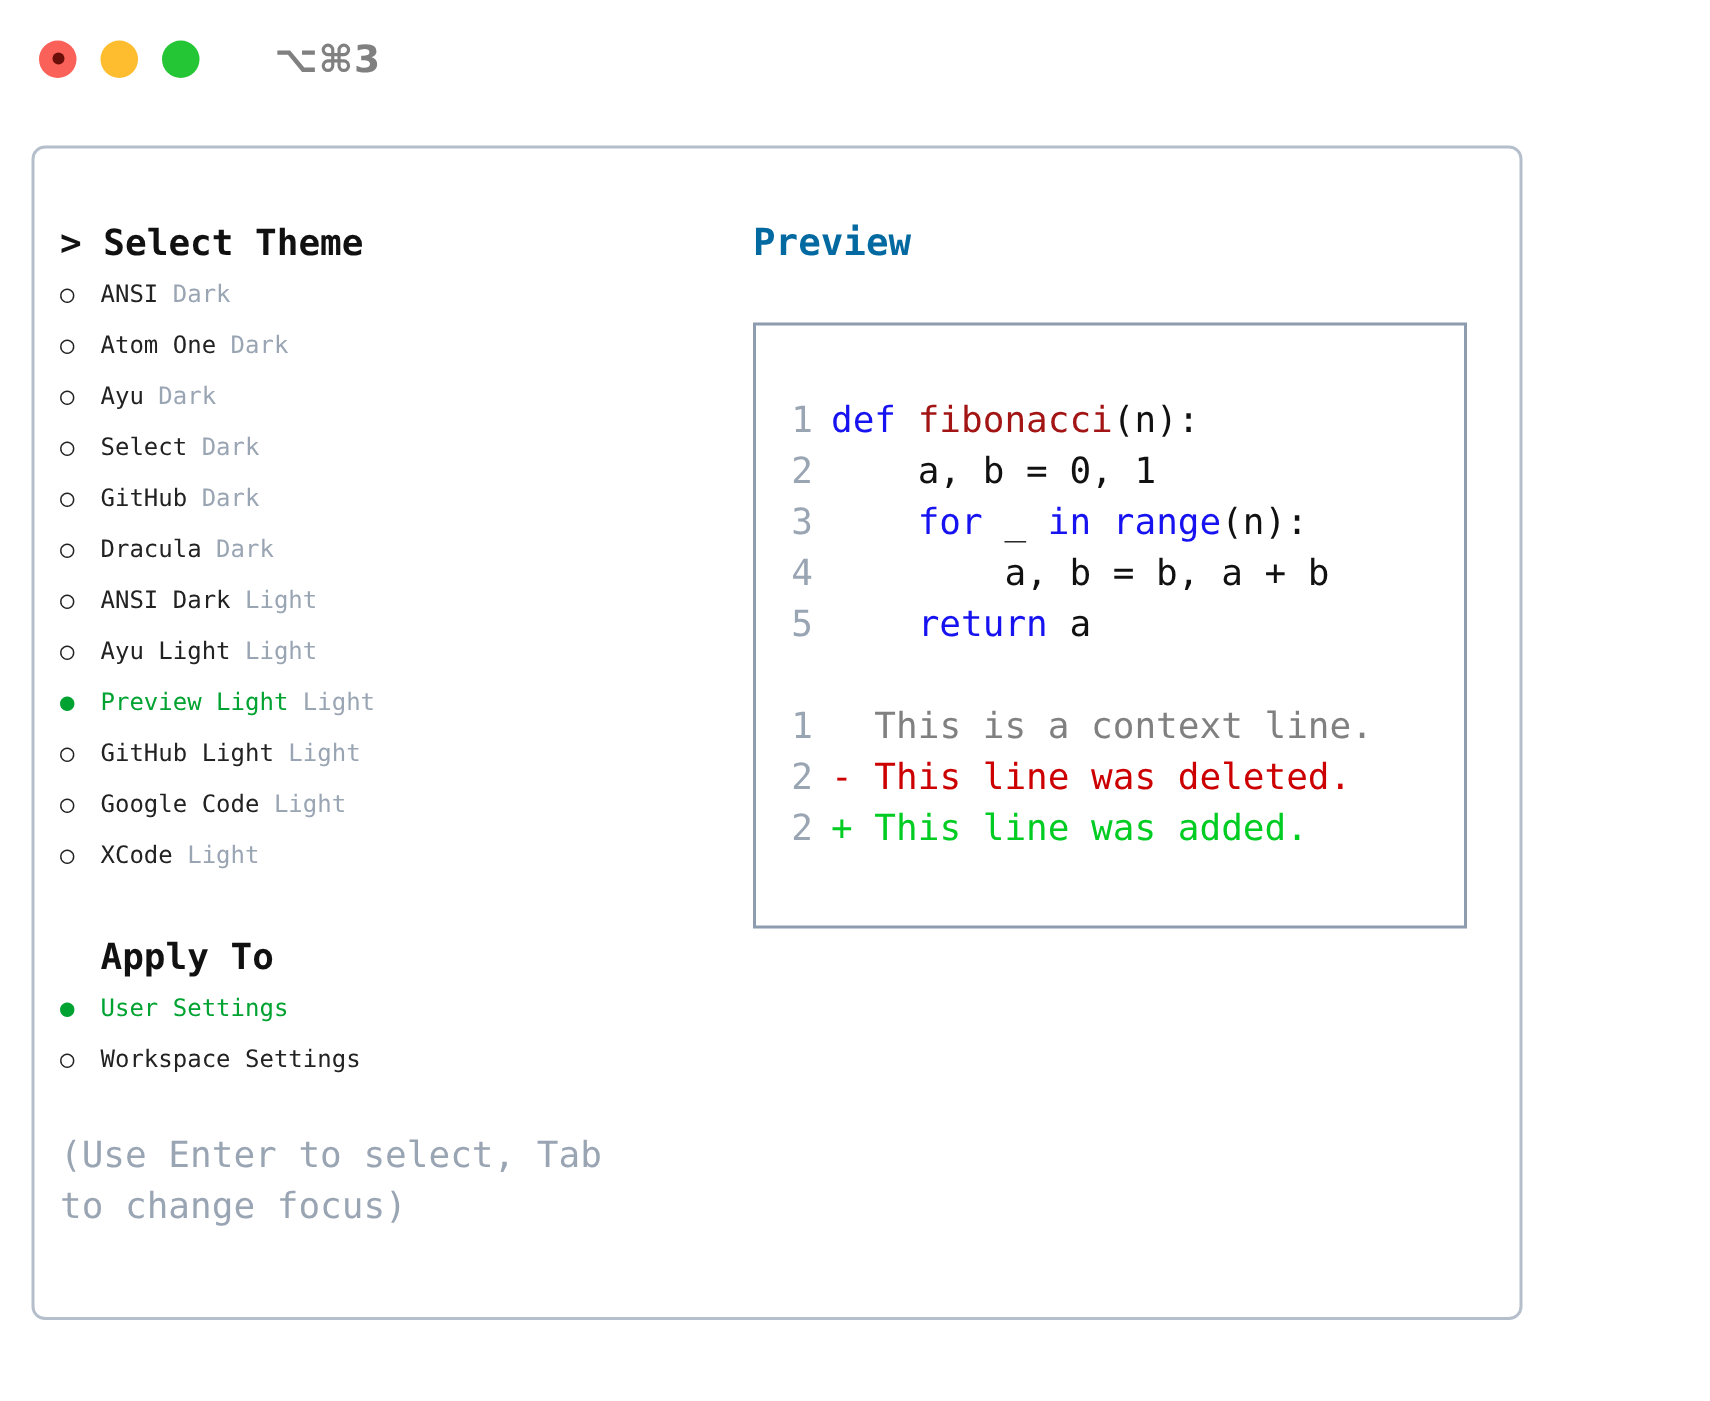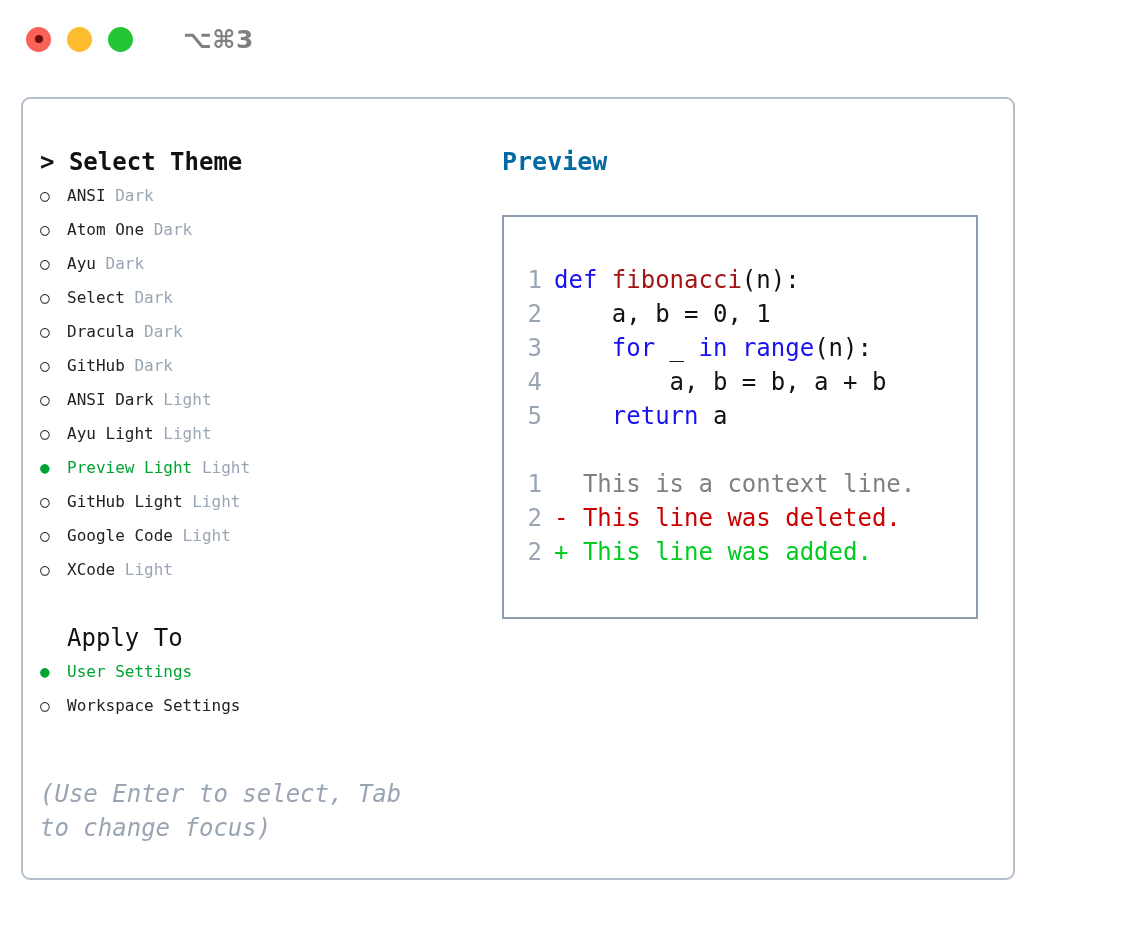--- a/index.html
+++ b/index.html
@@ -111,30 +111,29 @@
   .marker.sel { color: #00a331; }
   .opt-row.selected .opt-name { color: #00a331; }
   .opt-name { color: #222222; }
   .opt-kind { color: #9aa5b4; }
   .spacer-row { height: 34px; }
   .apply-head {
     font-size: 24px;
     line-height: 34px;
     color: #111111;
     white-space: pre;
-    font-weight: 400;
+    font-weight: 700;
   }
   .hint {
-    margin-top: 54px;
+    margin-top: 30px;
     font-size: 24px;
     line-height: 34px;
     color: #9aa5b4;
     width: 400px;
     word-spacing: 0px;
-    font-style: italic;
   }
   
   .right-col {
     position: absolute;
     left: 479px;
     top: 46px;
     width: 490px;
   }
   .preview-title {
     font-size: 25px;
@@ -193,22 +192,22 @@
 
       <div class="left-col">
 
         <div class="section-head"><span>&gt;</span><span> </span><span>Select Theme</span></div>
 
         <div id="theme-list">
             <div class="opt-row"><span class="marker">○</span><span class="opt-name">ANSI</span><span> </span><span class="opt-kind">Dark</span></div>
             <div class="opt-row"><span class="marker">○</span><span class="opt-name">Atom One</span><span> </span><span class="opt-kind">Dark</span></div>
             <div class="opt-row"><span class="marker">○</span><span class="opt-name">Ayu</span><span> </span><span class="opt-kind">Dark</span></div>
             <div class="opt-row"><span class="marker">○</span><span class="opt-name">Select</span><span> </span><span class="opt-kind">Dark</span></div>
+            <div class="opt-row"><span class="marker">○</span><span class="opt-name">GitHub</span><span> </span><span class="opt-kind">Dark</span></div>
             <div class="opt-row"><span class="marker">○</span><span class="opt-name">Dracula</span><span> </span><span class="opt-kind">Dark</span></div>
-            <div class="opt-row"><span class="marker">○</span><span class="opt-name">GitHub</span><span> </span><span class="opt-kind">Dark</span></div>
             <div class="opt-row"><span class="marker">○</span><span class="opt-name">ANSI Dark</span><span> </span><span class="opt-kind">Light</span></div>
             <div class="opt-row"><span class="marker">○</span><span class="opt-name">Ayu Light</span><span> </span><span class="opt-kind">Light</span></div>
             <div class="opt-row selected"><span class="marker sel">●</span><span class="opt-name">Preview Light</span><span> </span><span class="opt-kind">Light</span></div>
             <div class="opt-row"><span class="marker">○</span><span class="opt-name">GitHub Light</span><span> </span><span class="opt-kind">Light</span></div>
             <div class="opt-row"><span class="marker">○</span><span class="opt-name">Google Code</span><span> </span><span class="opt-kind">Light</span></div>
             <div class="opt-row"><span class="marker">○</span><span class="opt-name">XCode</span><span> </span><span class="opt-kind">Light</span></div>
           </div>
 
         <div class="spacer-row"></div>
 

